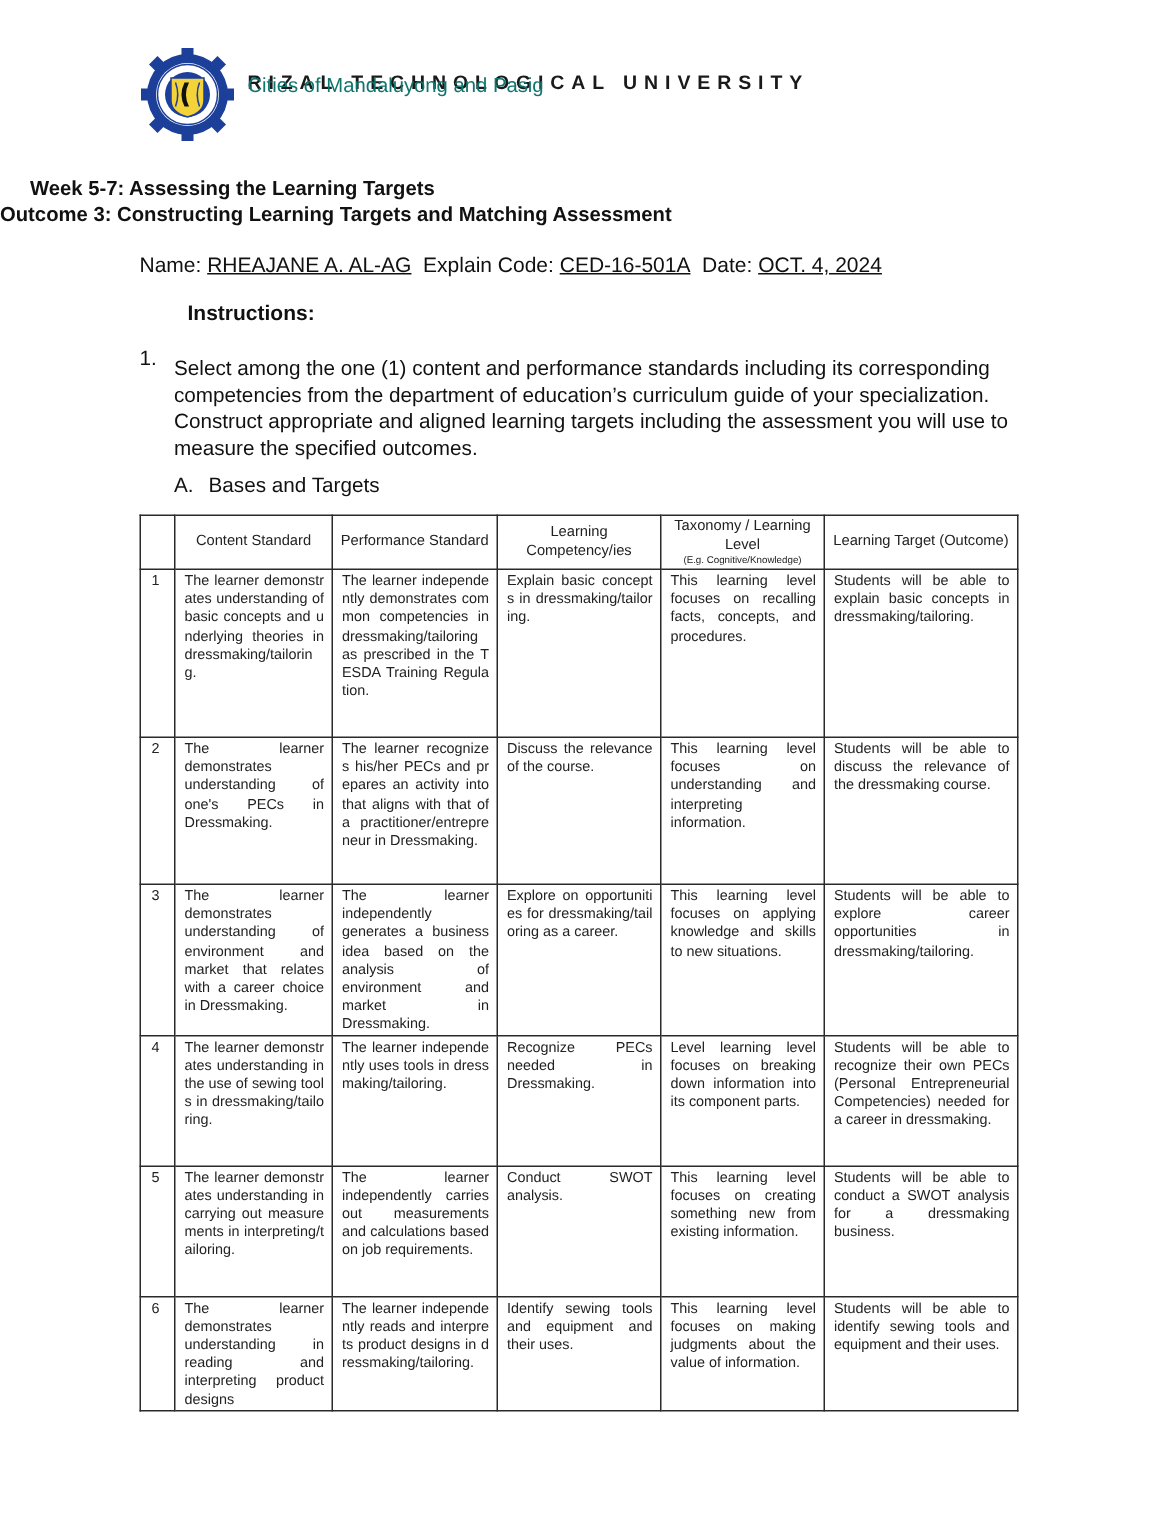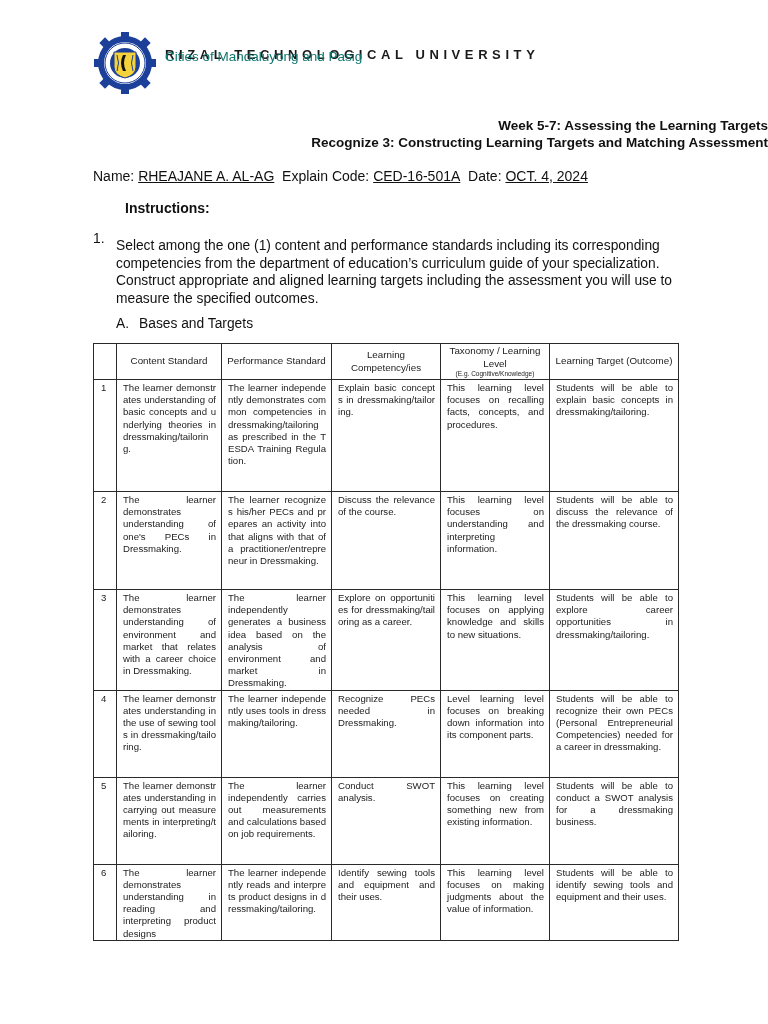--- a/index.html
+++ b/index.html
@@ -4,21 +4,21 @@
   <style>
     * { box-sizing: border-box; margin: 0; padding: 0; }
     html, body { width: 768px; height: 1024px; background: #ffffff; overflow: hidden; }
     body { position: relative; font-family: "Liberation Sans", sans-serif; color: #111; }
 
     .header { position: absolute; left: 92px; top: 31px; height: 64px; width: 460px; text-align: right; }
     .logo { position: absolute; left: 0; top: 0; width: 66px; height: 64px; }
     .uni-name { position: absolute; left: 73px; top: 16px; font-size: 13px; font-weight: bold; letter-spacing: 4.6px; color: #1a1a1a; white-space: nowrap; }
     .uni-sub { position: absolute; left: 73px; top: 18px; font-size: 13.5px; color: #0f766e; white-space: nowrap; }
 
-    .titles { position: absolute; left: 0; width: 768px; top: 117px; text-align: right; font-weight: bold; font-size: 13.5px; line-height: 17px; }
+    .titles { position: absolute; left: 0; width: 768px; top: 117px; text-align: left; font-weight: bold; font-size: 13.5px; line-height: 17px; }
     .titles div { white-space: nowrap; }
     .title1 { padding-left: 20px; }
     .title2 { padding-left: 0px; }
 
     .name-line { position: absolute; left: 93px; top: 168px; font-size: 14px; white-space: nowrap; }
     .name-line .u { text-decoration: underline; }
 
     .instructions-h { position: absolute; left: 93px; top: 200px; font-size: 14px; font-weight: bold; padding-left: 32px; }
 
     .instr { position: absolute; left: 93px; top: 230px; width: 590px; font-size: 13.8px; line-height: 17.5px; }
@@ -59,21 +59,21 @@
     <path d="M31 24 Q27 32 31 40 L34 40 Q30 32 34 24 Z" fill="#111"></path>
     <path d="M25 24 Q28 32 25 40" stroke="#1c3f9a" stroke-width="1" fill="none"></path>
     <path d="M41 24 Q38 32 41 40" stroke="#1c3f9a" stroke-width="1" fill="none"></path>
   </svg>
   <div class="uni-name">RIZAL TECHNOLOGICAL UNIVERSITY</div>
   <div class="uni-sub">Cities of Mandaluyong and Pasig</div>
 </div>
 
 <div class="titles">
   <div class="title1">Week 5-7: Assessing the Learning Targets</div>
-  <div class="title2">Recognize 3: Constructing Learning Targets and Matching Assessment</div>
+  <div class="title2">Outcome 3: Constructing Learning Targets and Matching Assessment</div>
 </div>
 
 <div class="name-line">
   <span>Name:</span>
   <span class="u">RHEAJANE A. AL-AG</span>&nbsp;
   <span>Explain Code:</span>
   <span class="u">CED-16-501A</span>&nbsp;
   <span>Date:</span>
   <span class="u">OCT. 4, 2024</span>
 </div>

